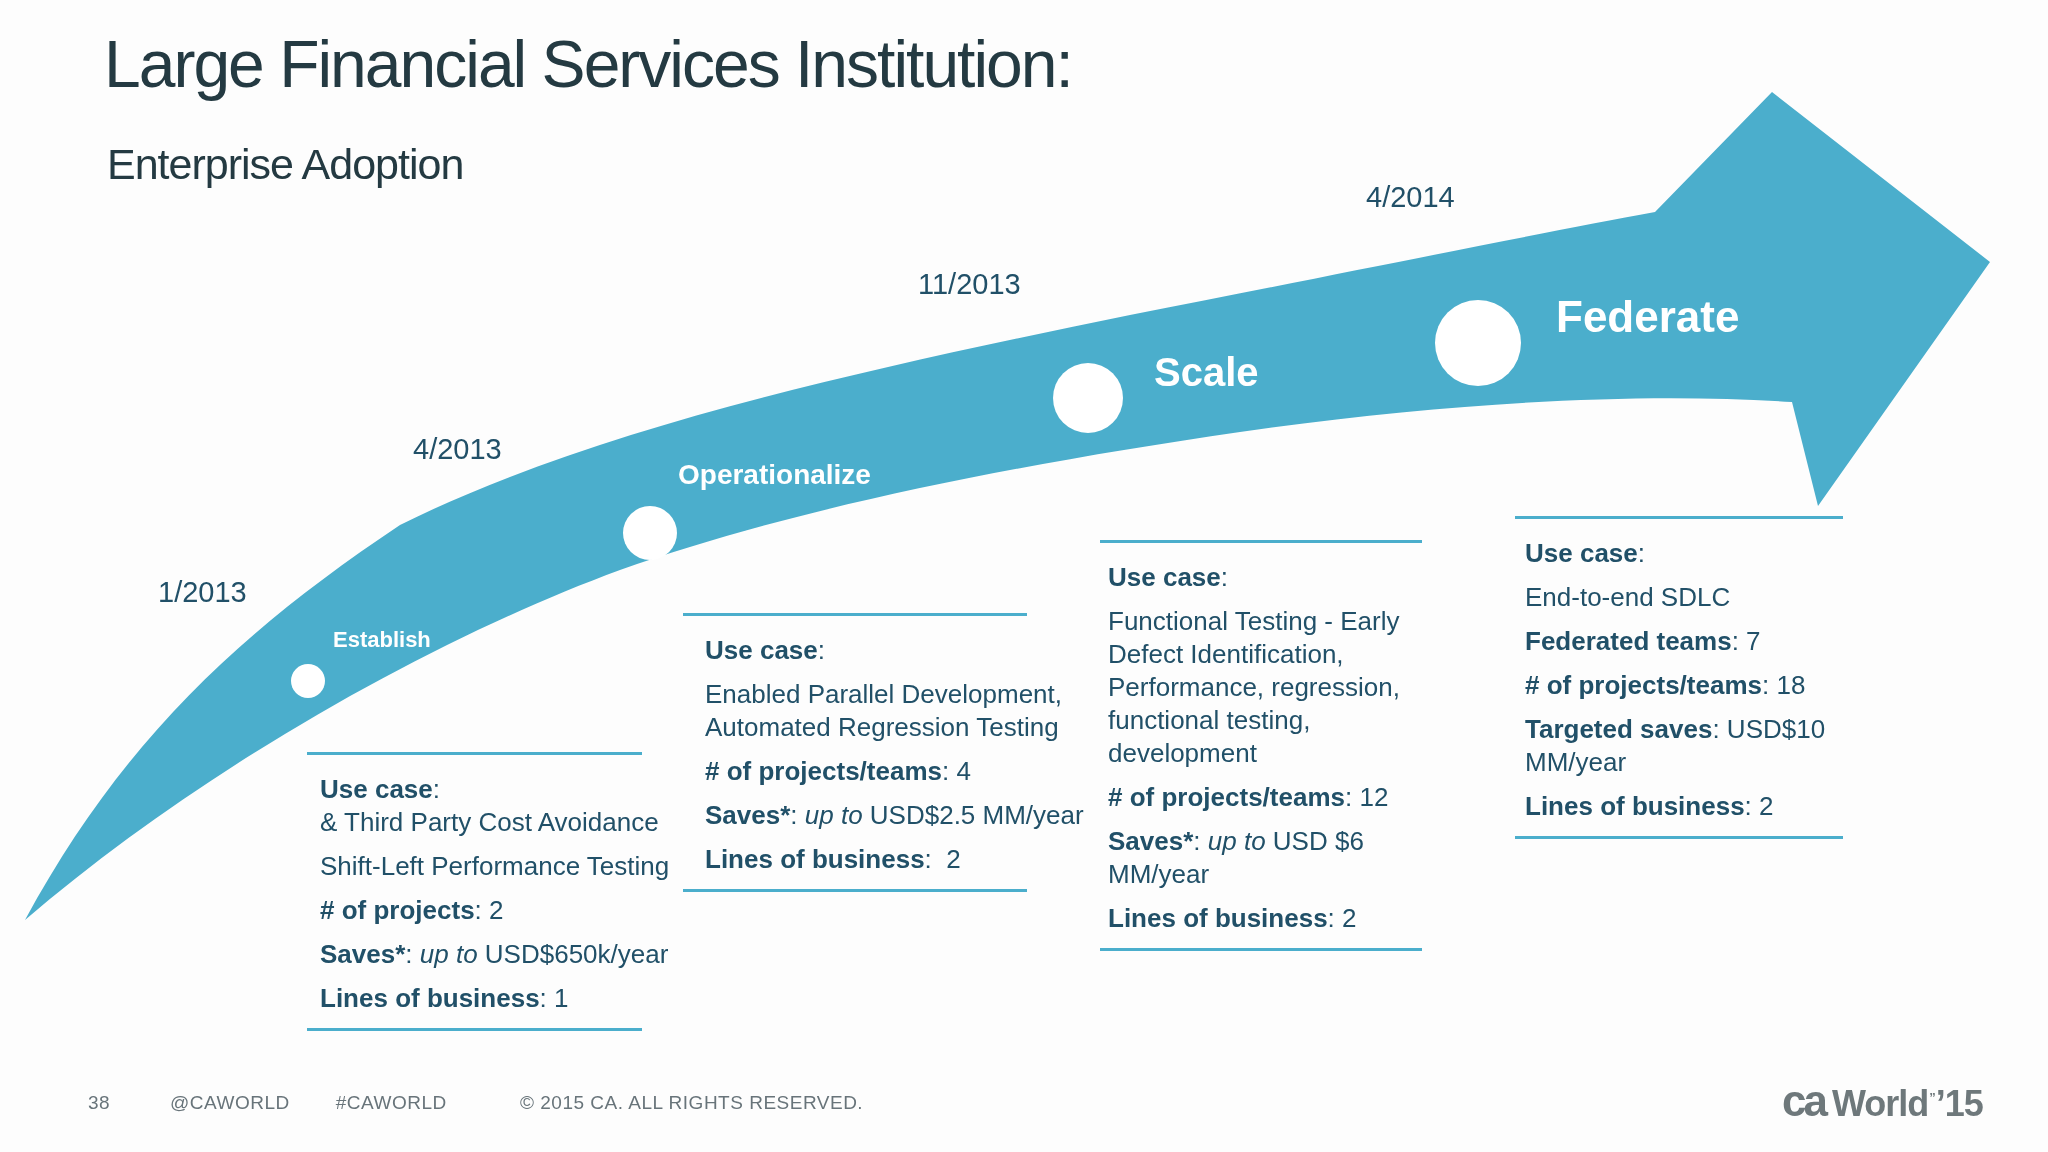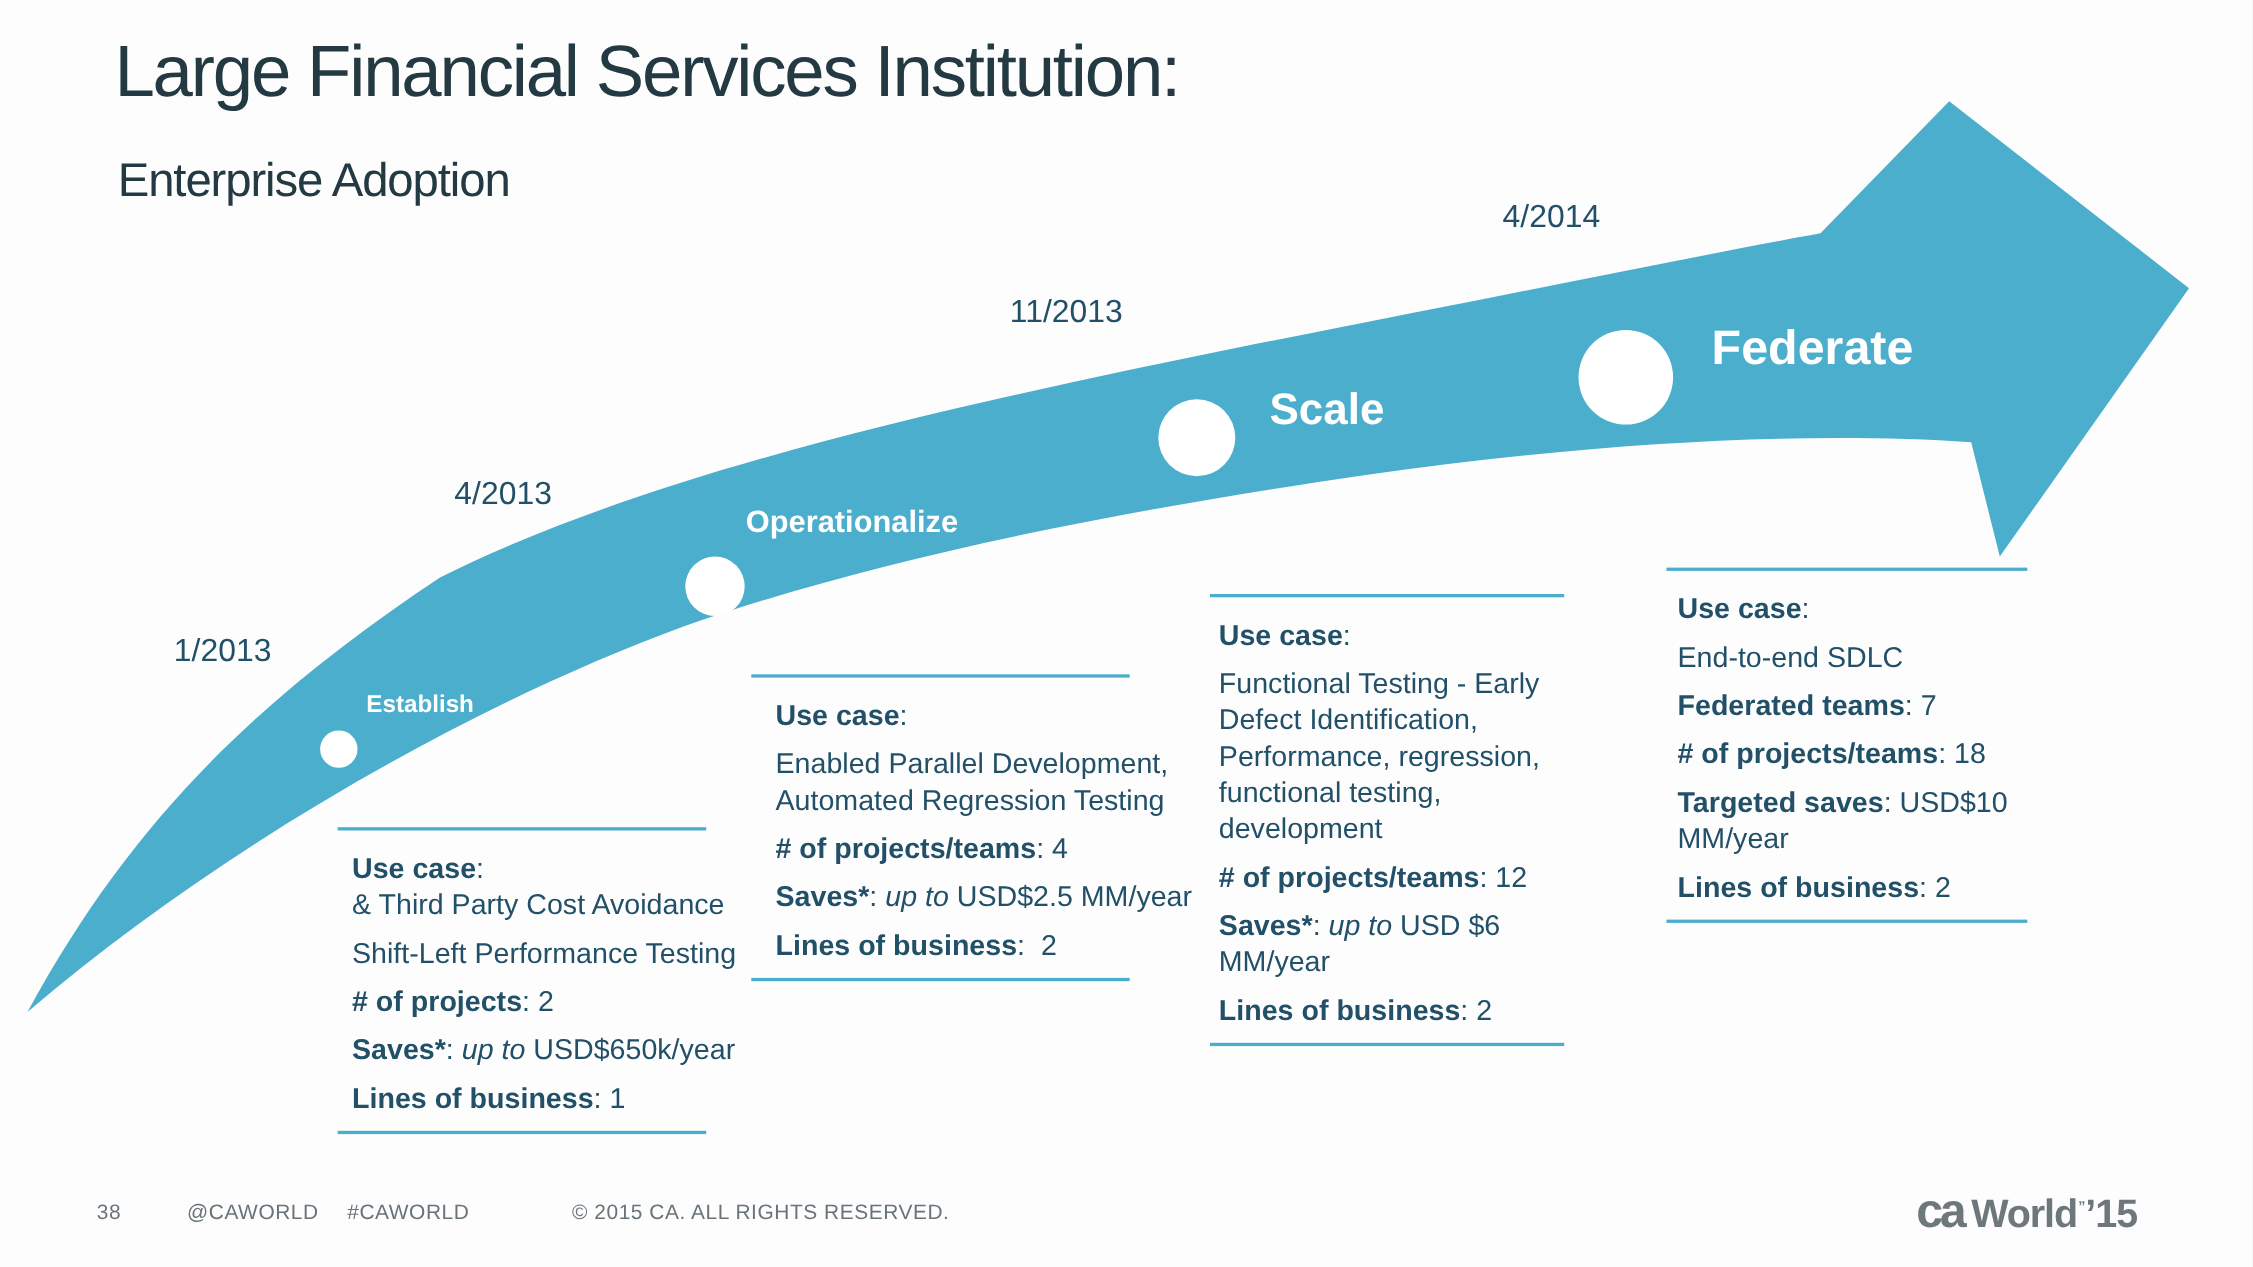--- a/index.html
+++ b/index.html
@@ -32,24 +32,24 @@
   #card2{left:1100px;top:540px;width:314px;padding-left:8px;}
   #card3{left:1515px;top:516px;width:318px;padding-left:10px;}
   .row{font-size:26px;line-height:33px;margin-top:11px;color:#215068;white-space:pre;}
   .row:first-child{margin-top:0;}
   .row.cont{margin-top:0;}
   .b{font-weight:700;}
   .it{font-style:italic;}
 
   .foot{position:absolute;z-index:2;top:1092px;font-size:19px;letter-spacing:0.5px;color:#68747a;}
   #page-number{left:88px;}
-  #social{left:170px;display:flex;gap:26px;}
+  #social{left:170px;display:flex;gap:46px;}
   #copyright{left:520px;}
   #logo{position:absolute;z-index:2;left:1742px;top:1076px;display:flex;align-items:baseline;color:#6e787b;}
-  #logo .ca{font-size:44px;font-weight:800;letter-spacing:-3px;}
+  #logo .ca{font-size:44px;font-weight:800;letter-spacing:-3px;margin-left:40px;}
   #logo .world{font-size:36px;font-weight:700;margin-left:7px;letter-spacing:-1px;}
   #logo .reg{font-size:13px;font-weight:700;position:relative;top:-14px;margin-left:1px;}
   #logo .year{font-size:36px;font-weight:700;letter-spacing:-1px;}
 </style>
 </head>
 <body>
 
 <div id="slide">
 
   <svg id="arrow-svg" width="2048" height="1152" viewBox="0 0 2048 1152">

